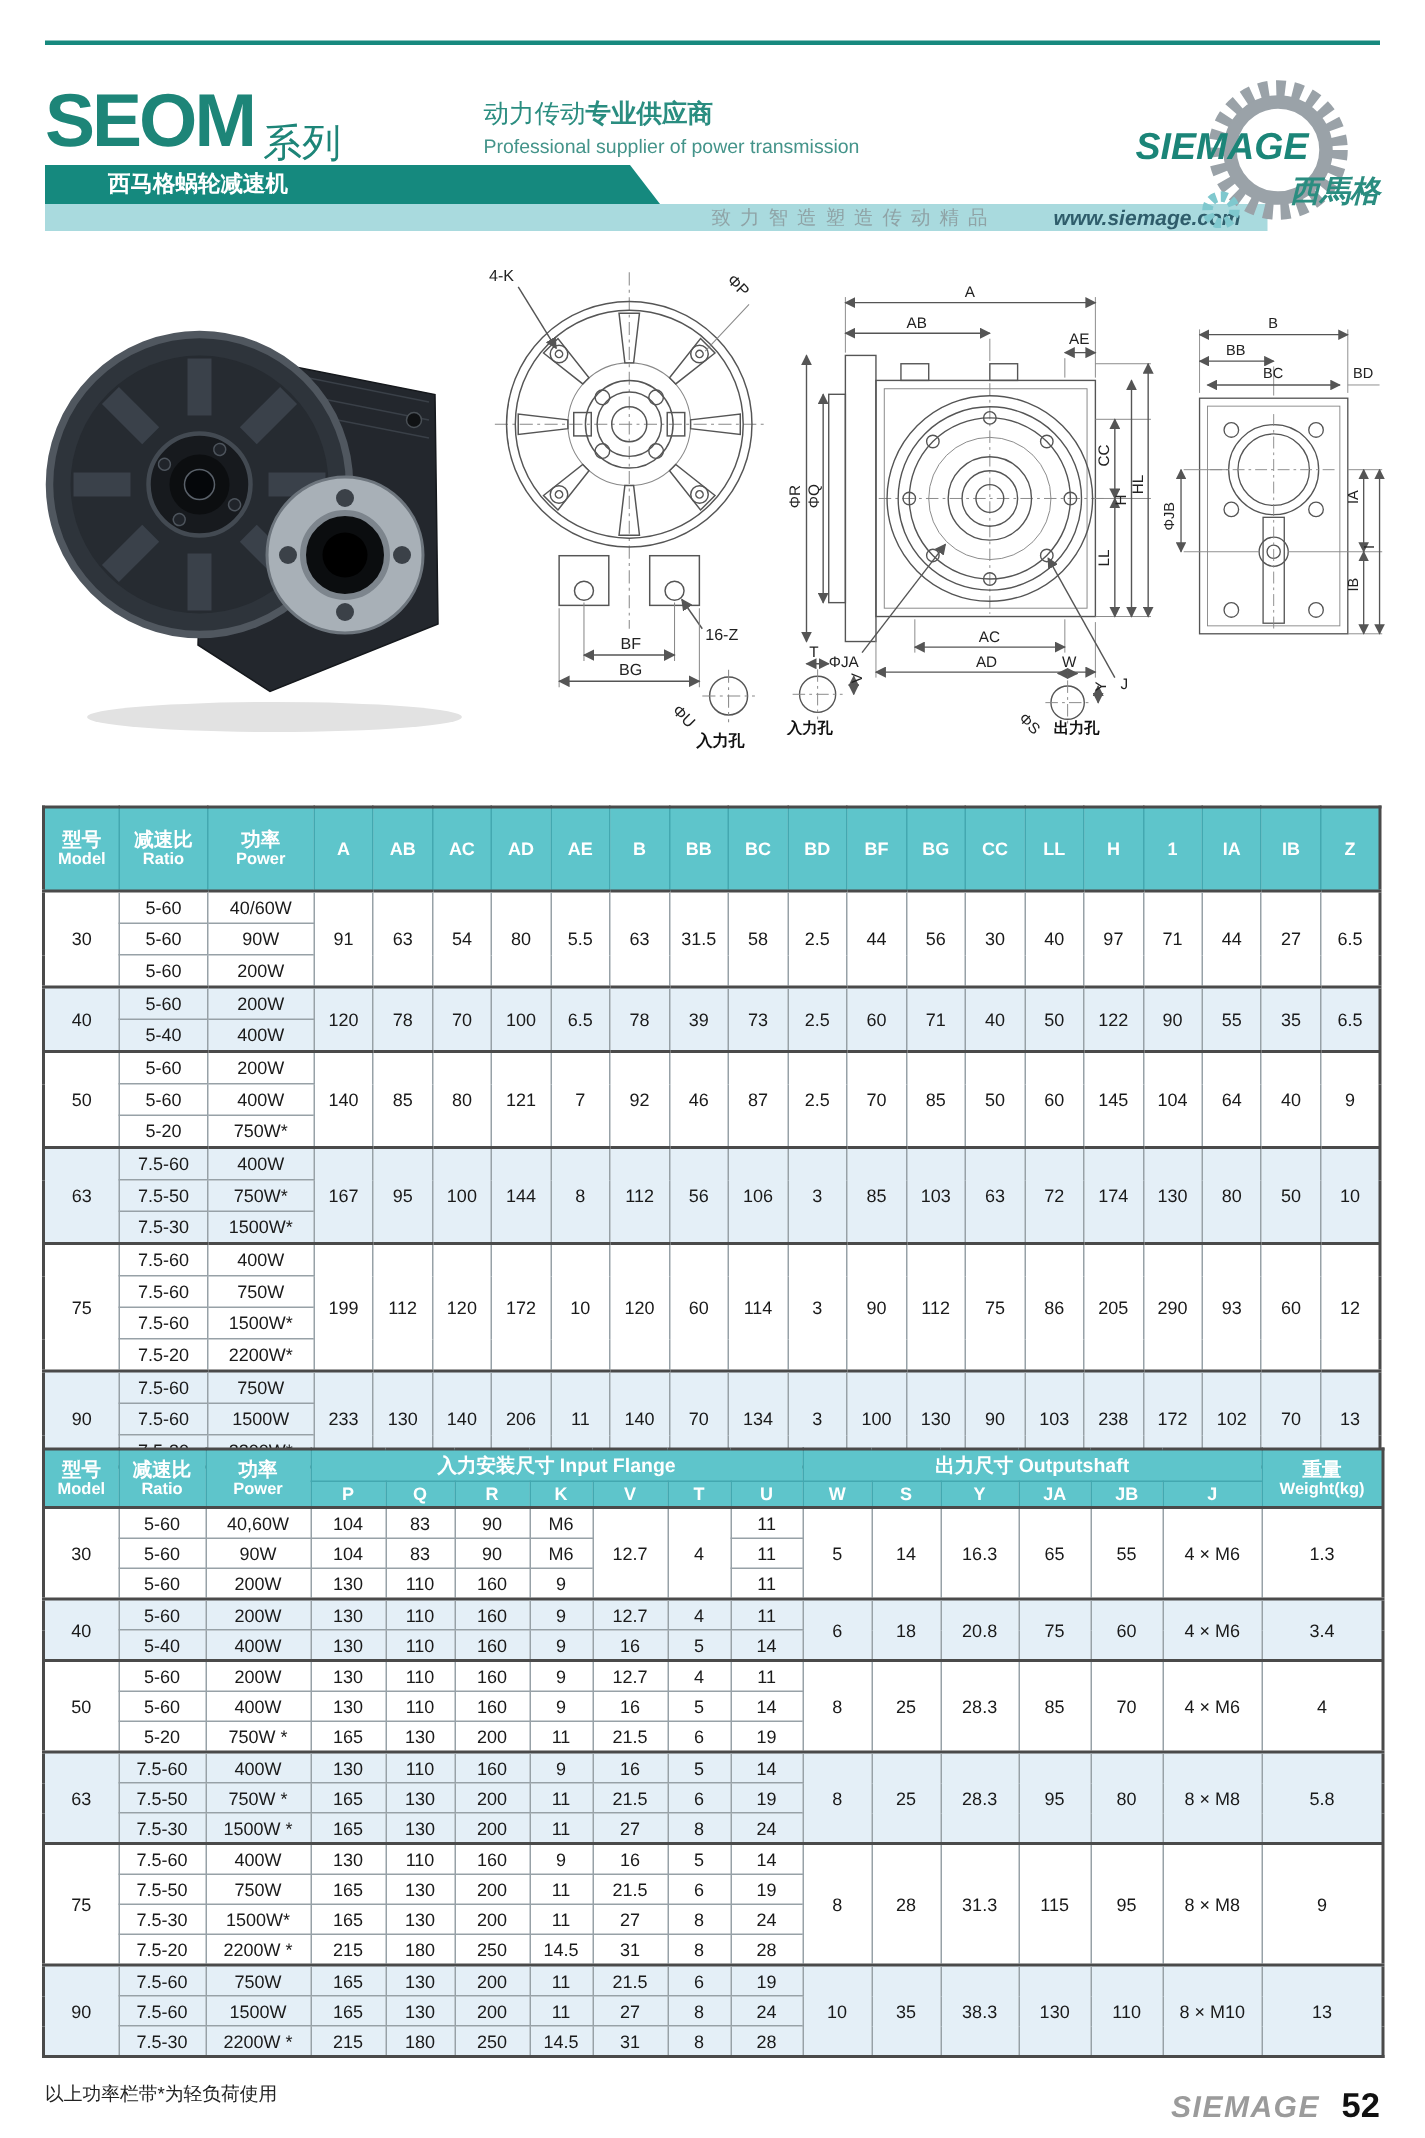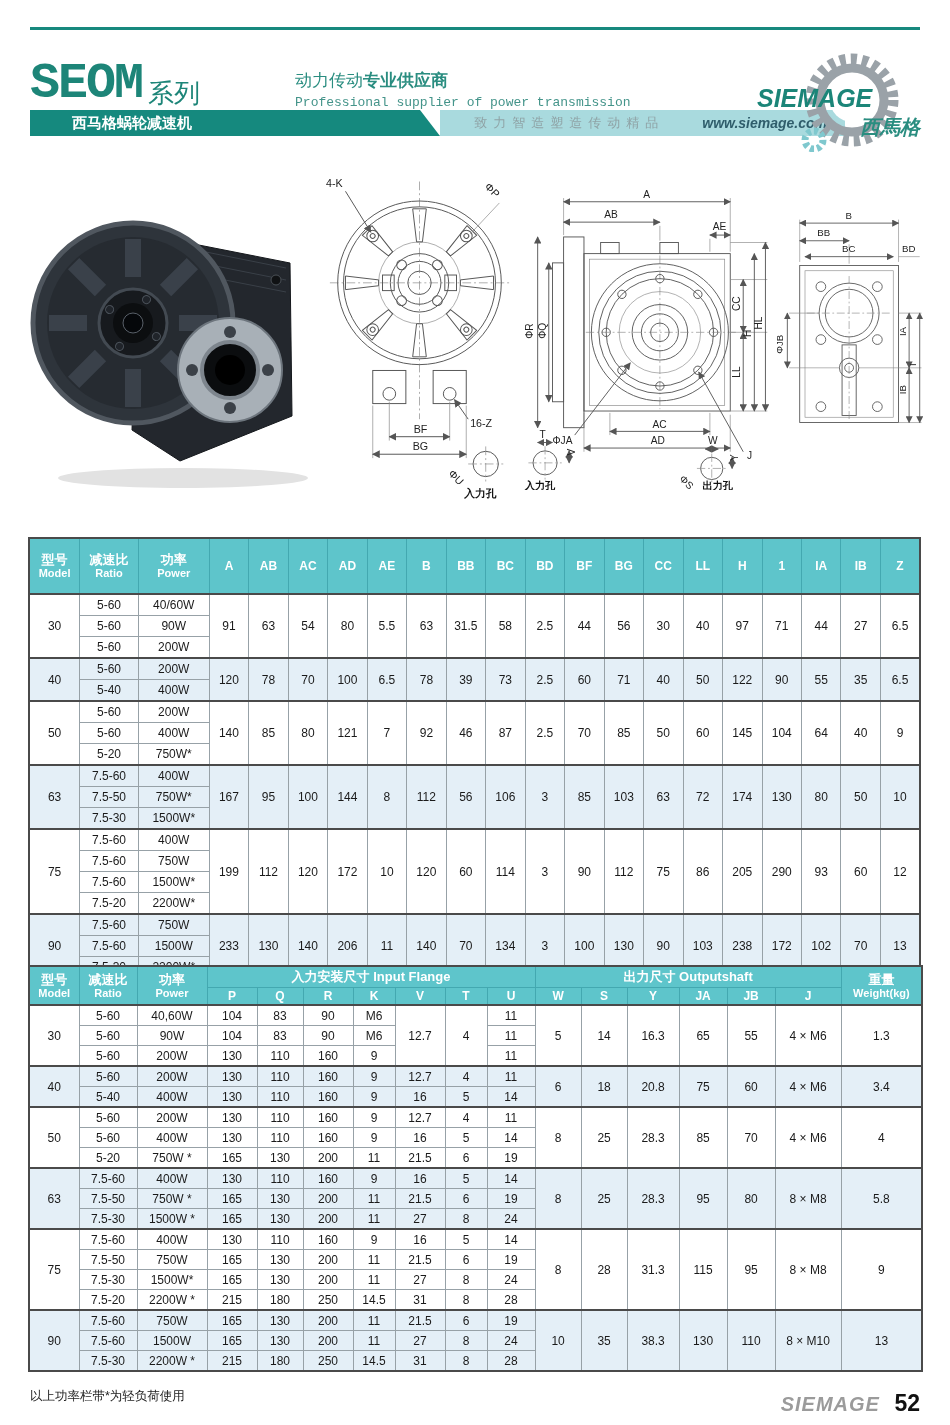--- a/index.html
+++ b/index.html
@@ -1,27 +1,27 @@
 <!DOCTYPE html>
 <html><head>
 <meta charset="utf-8">
 <style>
   html,body{margin:0;padding:0;background:#fff;}
   .page{position:relative;width:950px;height:1425px;background:#fff;overflow:hidden;
         font-family:"Liberation Sans","DejaVu Sans",sans-serif;color:#222;}
   
   .top-rule{position:absolute;left:30px;right:30px;top:27px;height:3px;background:#17897e;}
-  .hdr{position:absolute;left:30px;top:50px;right:30px;height:60px;display:flex;align-items:flex-end;font-family:Liberation Mono, monospace;}
+  .hdr{position:absolute;left:30px;top:50px;right:30px;height:60px;display:flex;align-items:center;}
   .seom{font-size:50px;font-weight:bold;color:#1d8578;letter-spacing:-2px;line-height:52px;}
   .xilie{font-size:26px;color:#1d8578;margin-left:6px;align-self:flex-end;line-height:30px;}
   .tagline{margin-left:95px;margin-top:8px;}
   .tag-cn{font-size:17px;color:#2a8d80;}
   .tag-cn b{font-weight:bold;}
   .tag-en{font-size:13px;color:#44948a;margin-top:3px;}
-  .band{position:absolute;left:30px;top:110px;width:815px;height:26px;display:flex;}
+  .band{position:absolute;left:30px;top:110px;width:815px;height:26px;display:flex;flex-direction:column;}
   .band-dark{width:368px;background:#15897e;color:#fff;font-weight:bold;font-size:15px;
              line-height:26px;padding-left:42px;
              clip-path:polygon(0 0,calc(100% - 20px) 0,100% 100%,0 100%);}
   .band-light{flex:1;background:#a9dade;display:flex;align-items:center;justify-content:flex-end;gap:38px;padding-right:18px;}
   .slogan{color:#8fa3a6;font-size:13px;letter-spacing:6px;}
   .site{color:#2f5d6b;font-size:14px;font-weight:bold;font-style:italic;cursor:pointer;}
   .brand{position:absolute;right:28px;top:48px;width:165px;height:108px;}
   .brand .gear{position:absolute;right:18px;top:0;}
   .brand .sie{position:absolute;left:0;top:36px;font-size:25px;font-weight:bold;font-style:italic;
               color:#1b8578;letter-spacing:0px;}

